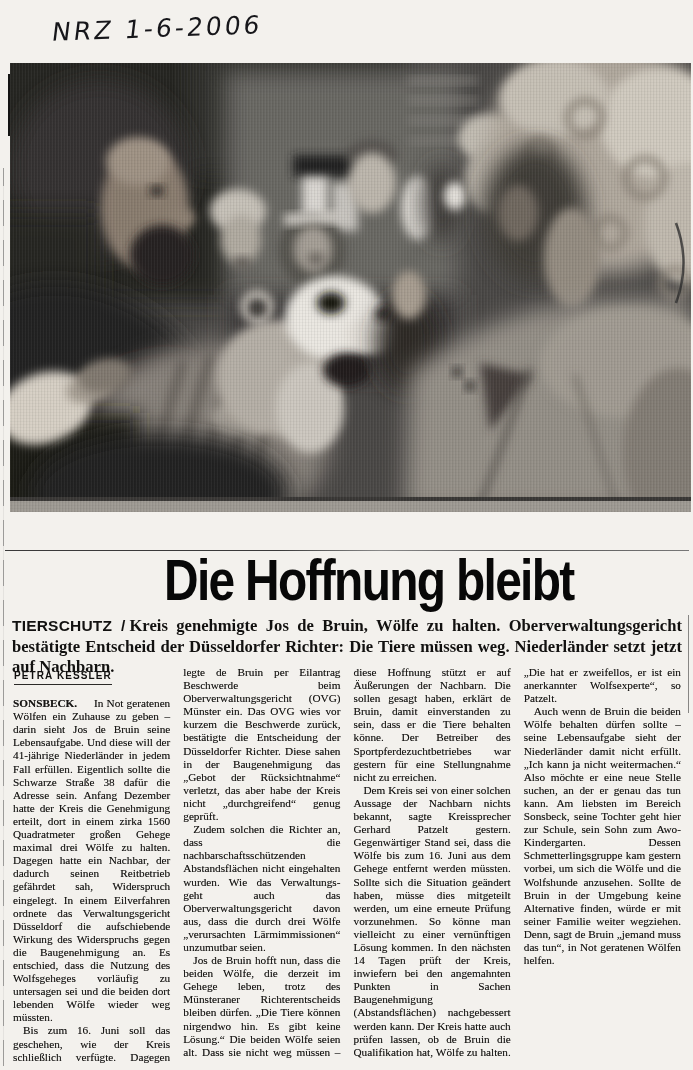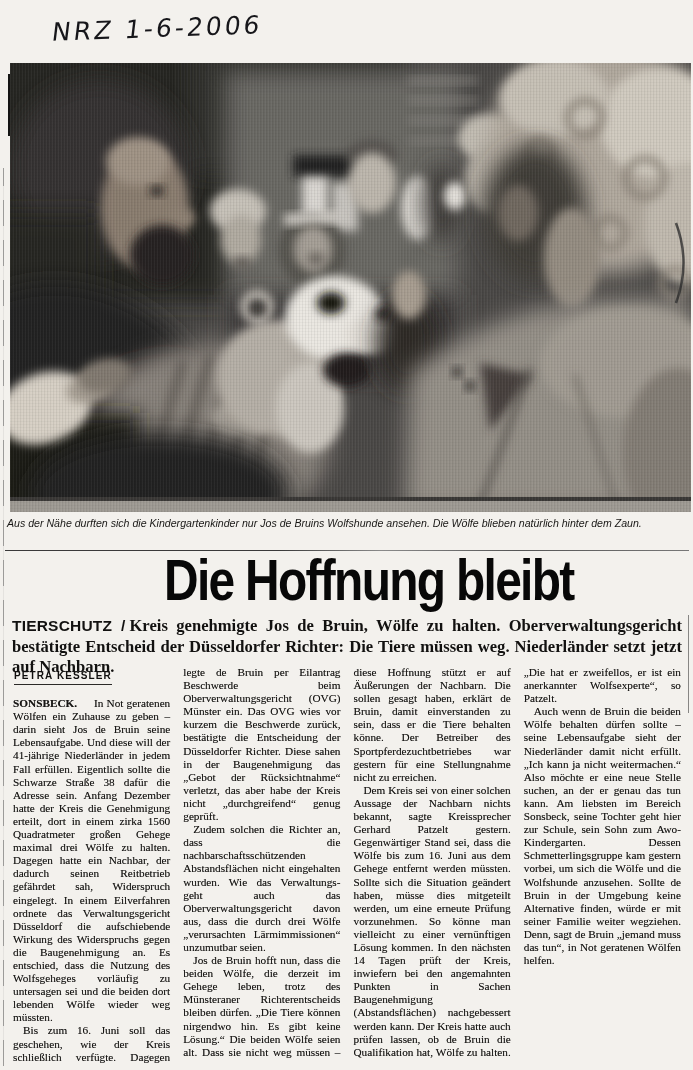--- a/index.html
+++ b/index.html
@@ -172,21 +172,20 @@
       <ellipse cx="668" cy="390" rx="55" ry="85" fill="#837d75" filter="url(#b1)"></ellipse>
 
       <path d="M666,160 q15,40 0,80" fill="none" stroke="#2e2e2e" stroke-width="2.5" opacity=".8"></path>
 
       <rect x="0" y="434" width="681" height="4" fill="#3a3836"></rect>
       <rect x="0" y="438" width="681" height="11" fill="#9e9a93"></rect>
     </svg>
     <div class="grain"></div>
   </figure>
 
-  <div class="caption">Aus der Nähe durften sich die Kindergartenkinder nur Jos de Bruins Wolfshunde ansehen. Die Wölfe blieben natürlich hinter dem Zaun.</div>
 
   <hr class="rule">
 
   <h1 class="headline"><span>Die Hoffnung bleibt</span></h1>
 
   <p class="kicker"><span class="klabel">TIERSCHUTZ /</span><span>Kreis genehmigte Jos de Bruin, Wölfe zu halten. Oberverwaltungsgericht bestätigte Entscheid der Düsseldorfer Richter: Die Tiere müssen weg. Niederländer setzt jetzt auf Nachbarn.</span></p>
 
   <div class="bodycols" id="article-body">
     <div class="byline"><span>PETRA KESSLER</span></div>
 

